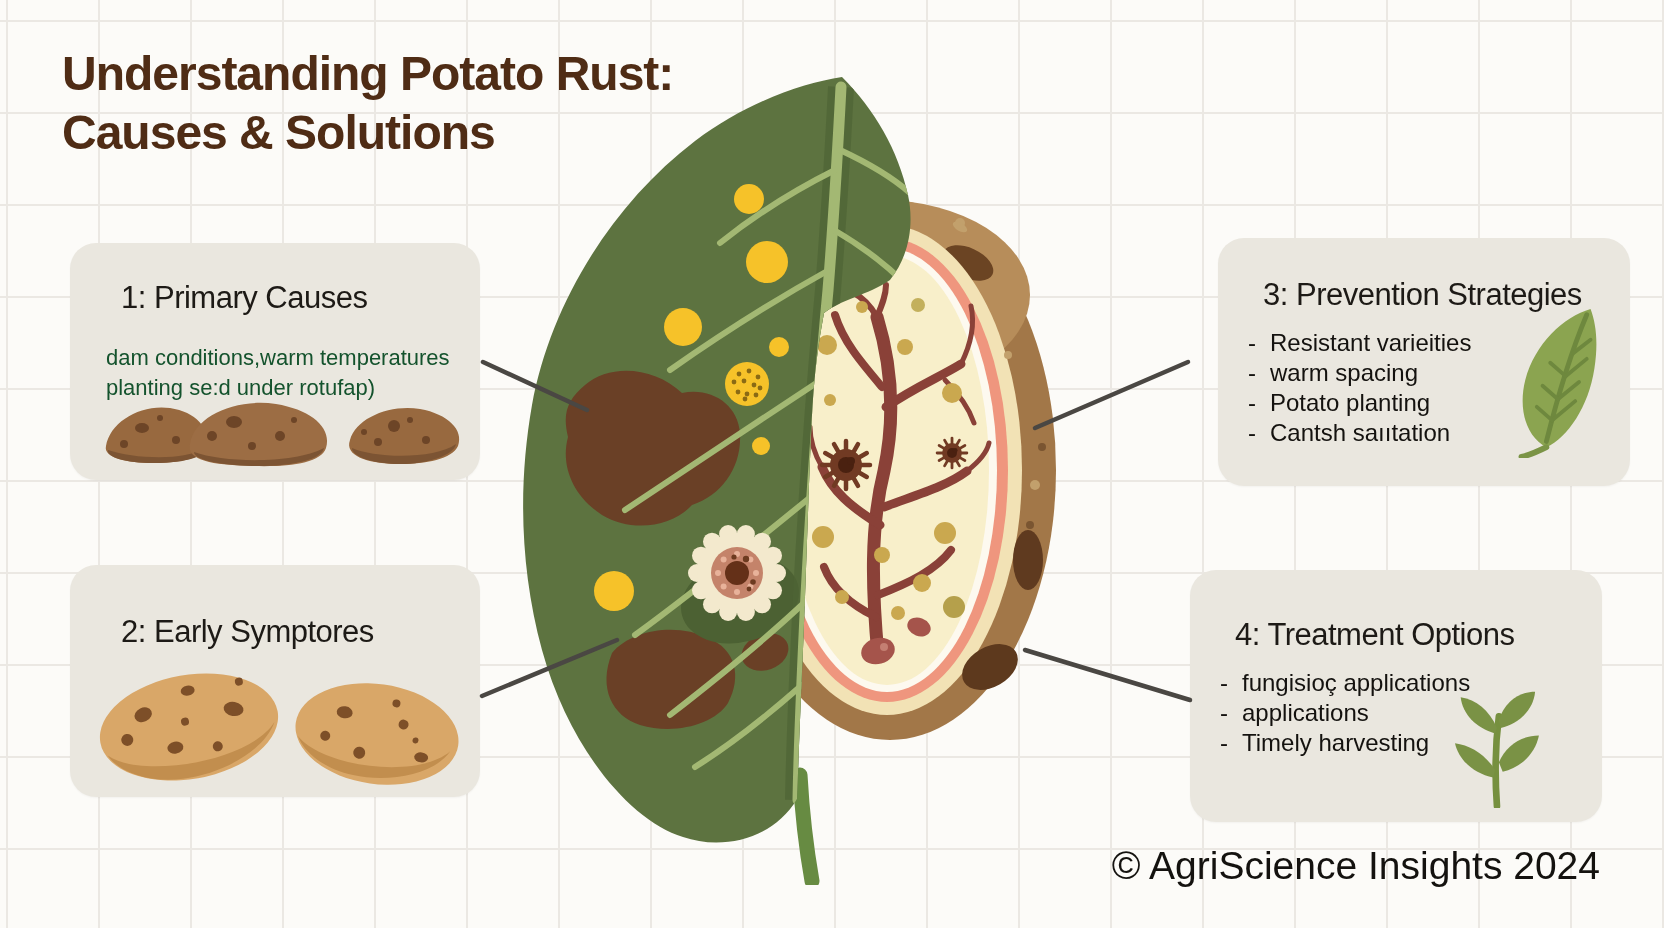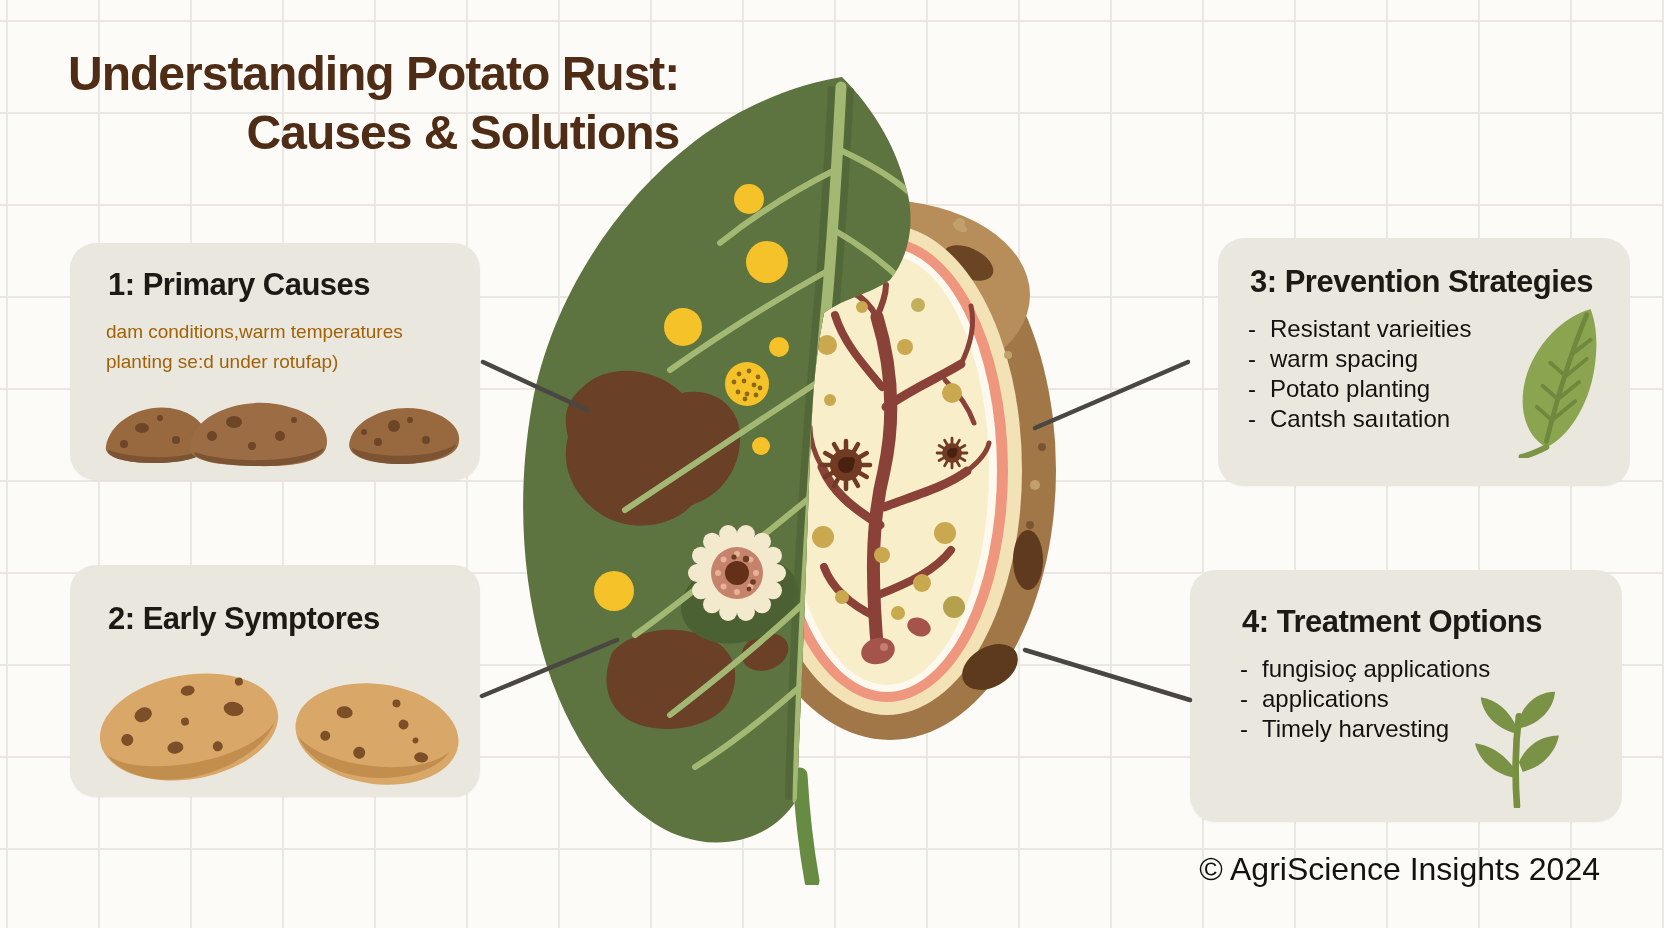--- a/index.html
+++ b/index.html
@@ -8,47 +8,47 @@
     background-color:#fcfbf8;
     background-image:
       linear-gradient(#ebe8e3 2px, transparent 2px),
       linear-gradient(90deg, #ebe8e3 2px, transparent 2px);
     background-size:92px 92px;
     background-position:6px 20px;
     font-family:"Liberation Sans", sans-serif;
     color:#1d1a16;
   }
   .title{
-    position:absolute;left:68px;top:44px;
+    position:absolute;left:62px;top:44px;
     font-size:48px;line-height:59px;font-weight:700;
-    letter-spacing:-1px;color:#4f2c15;text-align:right;
+    letter-spacing:-1px;color:#4f2c15;
   }
   .card{
     position:absolute;background:#eae7df;border-radius:26px;
     box-shadow:0 1px 2px rgba(0,0,0,0.04);
   }
   .card-1{left:70px;top:243px;width:410px;height:237px;}
   .card-2{left:70px;top:565px;width:410px;height:232px;}
   .card-3{left:1218px;top:238px;width:412px;height:248px;}
-  .card-4{left:1190px;top:570px;width:412px;height:252px;padding-left:20px;}
+  .card-4{left:1190px;top:570px;width:412px;height:252px;}
   .card h2{
-    margin:2px;font-size:31px;font-weight:700;color:#1d1a16;letter-spacing:-0.5px;
+    margin:15px;font-size:31px;font-weight:400;color:#1d1a16;letter-spacing:-0.5px;
   }
   .card-1 h2{padding:22px 0 0 36px;}
   .card-2 h2{padding:34px 8px 0 36px;}
   .card-3 h2{padding:24px 0 0 30px;}
   .card-4 h2{padding:32px 0 0 30px;}
-  .card-body{padding:12px 0 0 36px;font-size:19px;line-height:30px;color:#a16207;}
+  .card-body{padding:12px 0 0 36px;font-size:22px;line-height:30px;color:#14532d;}
   ul.bullets{list-style:none;margin:14px 0 0 0;padding:0 0 0 30px;}
   ul.bullets li{display:flex;gap:14px;font-size:24px;line-height:30px;color:#14120f;}
   ul.bullets .dash{flex:0 0 auto;}
   .art{position:absolute;}
   .copyright{
     position:absolute;right:64px;bottom:40px;
-    font-size:32px;color:#14120f;letter-spacing:0px;
+    font-size:39px;color:#14120f;letter-spacing:0px;
   }
   svg{display:block;}
 </style>
 </head>
 <body>
 
 <div class="canvas">
 
   <div class="title">
     <div>Understanding Potato Rust:</div>

